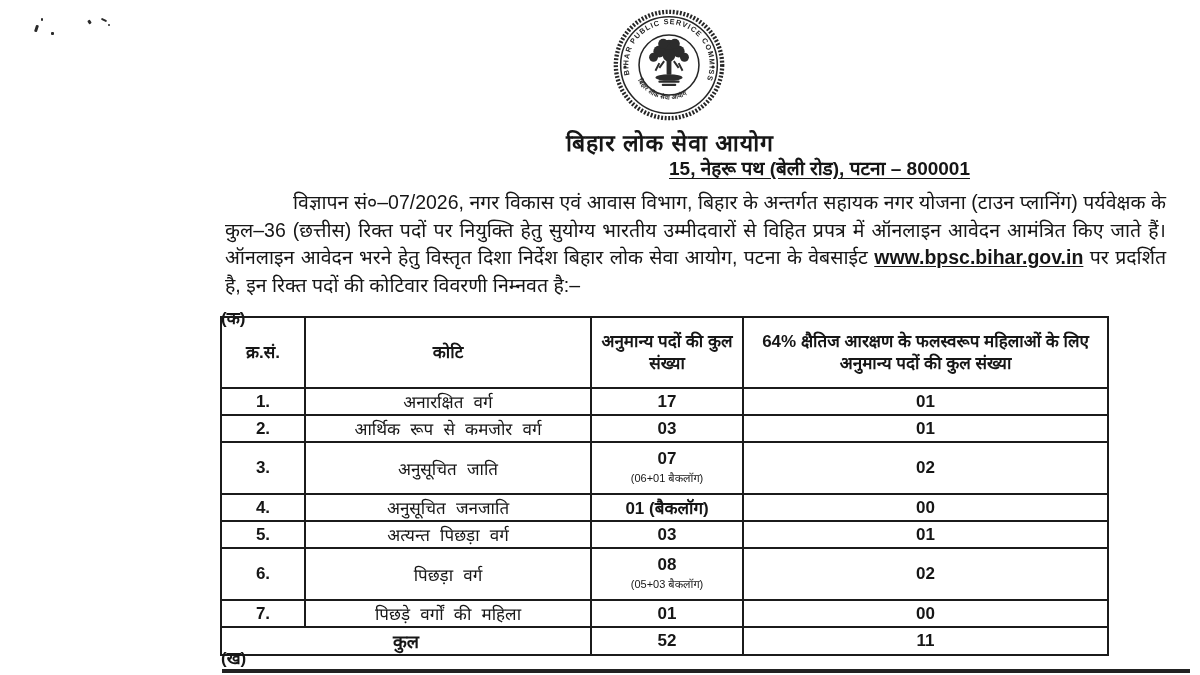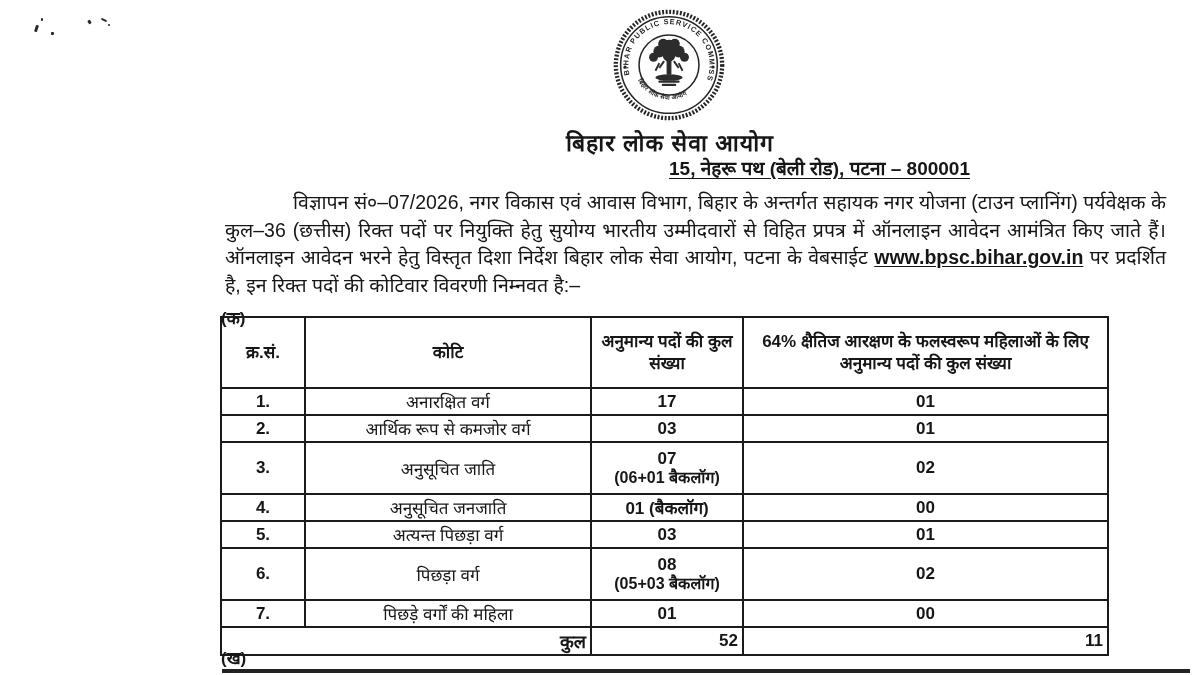--- a/index.html
+++ b/index.html
@@ -55,24 +55,24 @@
   }
   table.vac th { font-weight:bold; line-height:22px; }
   .col-sno   { width:84px; }
   .col-cat   { width:286px; }
   .col-total { width:152px; }
   .col-women { width:365px; }
   tr.hdr { height:71px; }
   tr.r-normal { height:23px; }
   tr.r-tall { height:52px; }
   tr.r-total { height:26px; }
-  td.cat { text-align:left; padding-left:12px; }
+  td.cat { text-align:left; padding-left:12px;font-family:Liberation Mono, monospace; }
   td.num, td.sno { font-weight:bold; font-size:15.5px; font-family:"Liberation Sans",sans-serif; }
-  td.num .note { font-weight:bold; font-size:16px; line-height:18px; }
-  tr.r-total td { font-weight:bold;text-align:right; }
+  td.num .note { font-weight:normal; font-size:11px; line-height:18px; }
+  tr.r-total td { font-weight:bold; }
   tr.r-total td.lbl { font-size:18px; }
 
   .next-table-edge {
     position:absolute; left:222px; top:669px; width:968px; height:4px;
     background:#222222;
   }
 </style>
 </head>
 <body>
 

